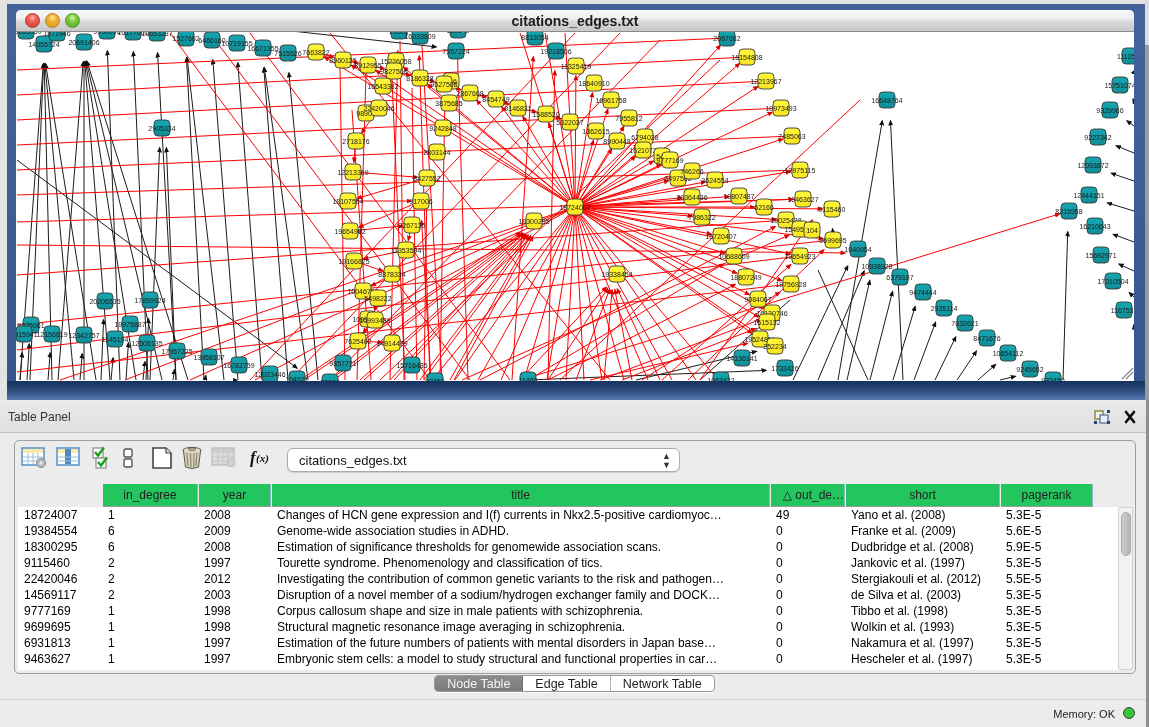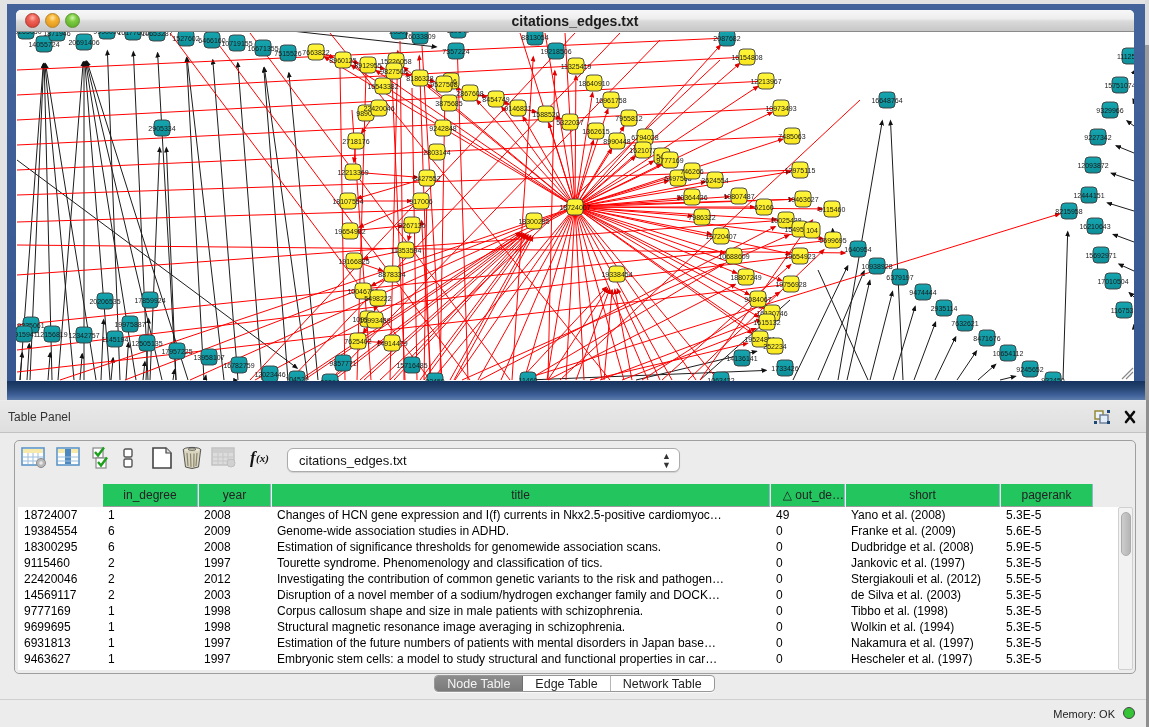--- a/index.html
+++ b/index.html
@@ -747,21 +747,21 @@
                 <td class="c5">Tibbo et al. (1998)</td>
                 <td class="c6">5.3E-5</td>
                 <td class="c7"></td>
               </tr>
 <tr>
                 <td class="c0">9699695</td>
                 <td class="c1">1</td>
                 <td class="c2">1998</td>
                 <td class="c3">Structural magnetic resonance image averaging in schizophrenia.</td>
                 <td class="c4">0</td>
-                <td class="c5">Wolkin et al. (1994)</td>
+                <td class="c5">Wolkin et al. (1993)</td>
                 <td class="c6">5.3E-5</td>
                 <td class="c7"></td>
               </tr>
 <tr>
                 <td class="c0">6931813</td>
                 <td class="c1">1</td>
                 <td class="c2">1997</td>
                 <td class="c3">Estimation of the future numbers of patients with mental disorders in Japan base…</td>
                 <td class="c4">0</td>
                 <td class="c5">Nakamura et al. (1997)</td>

